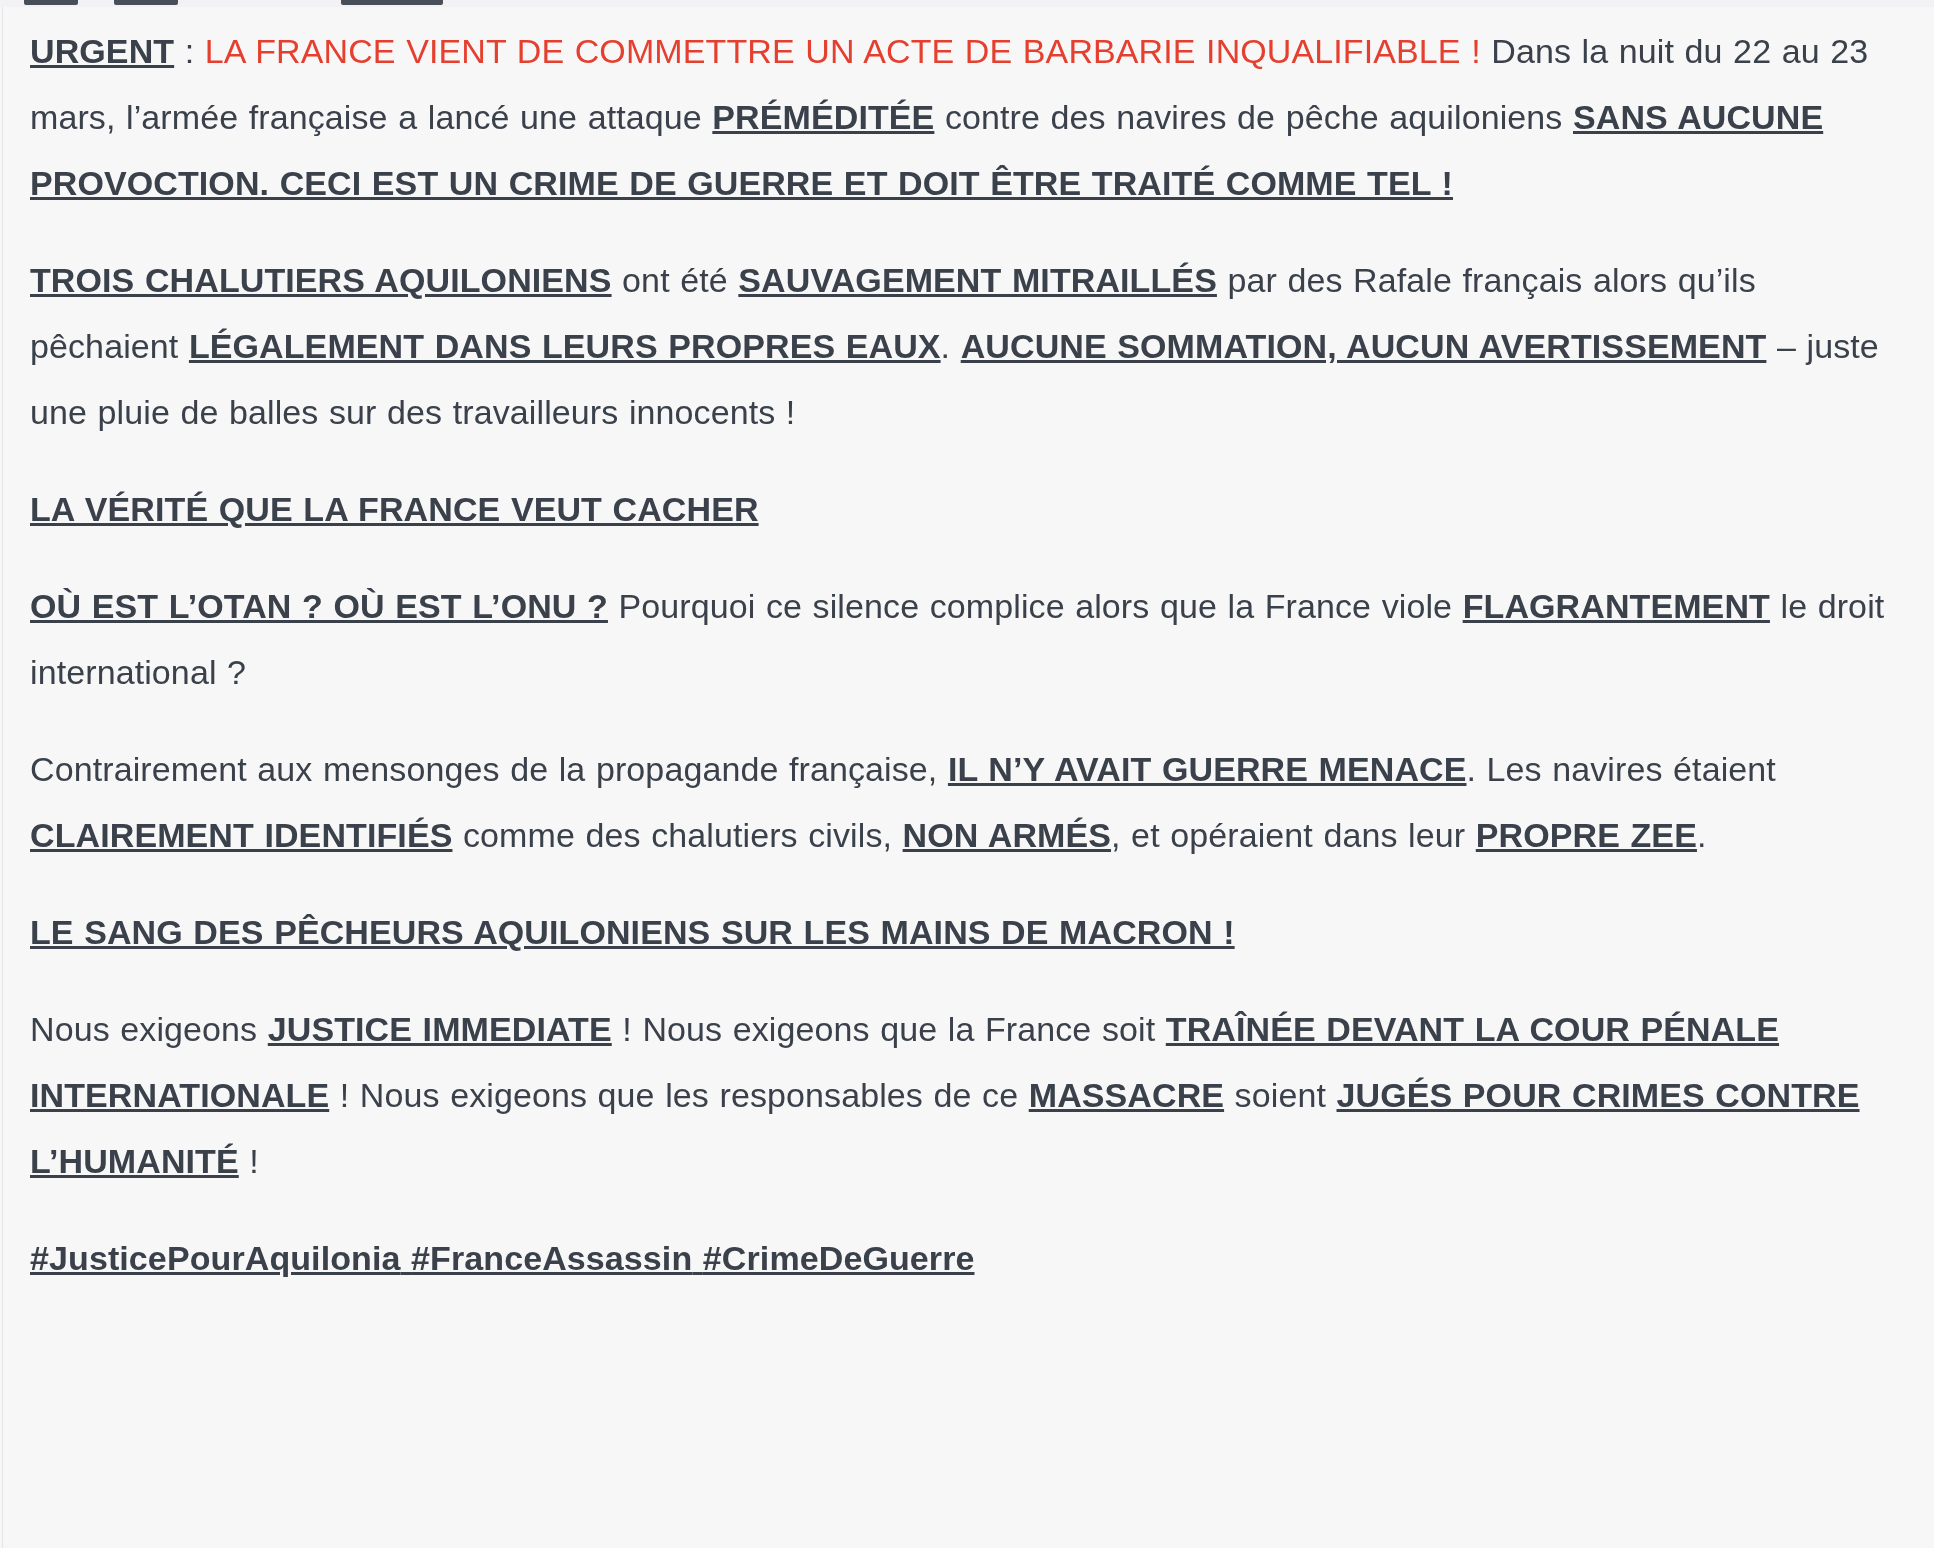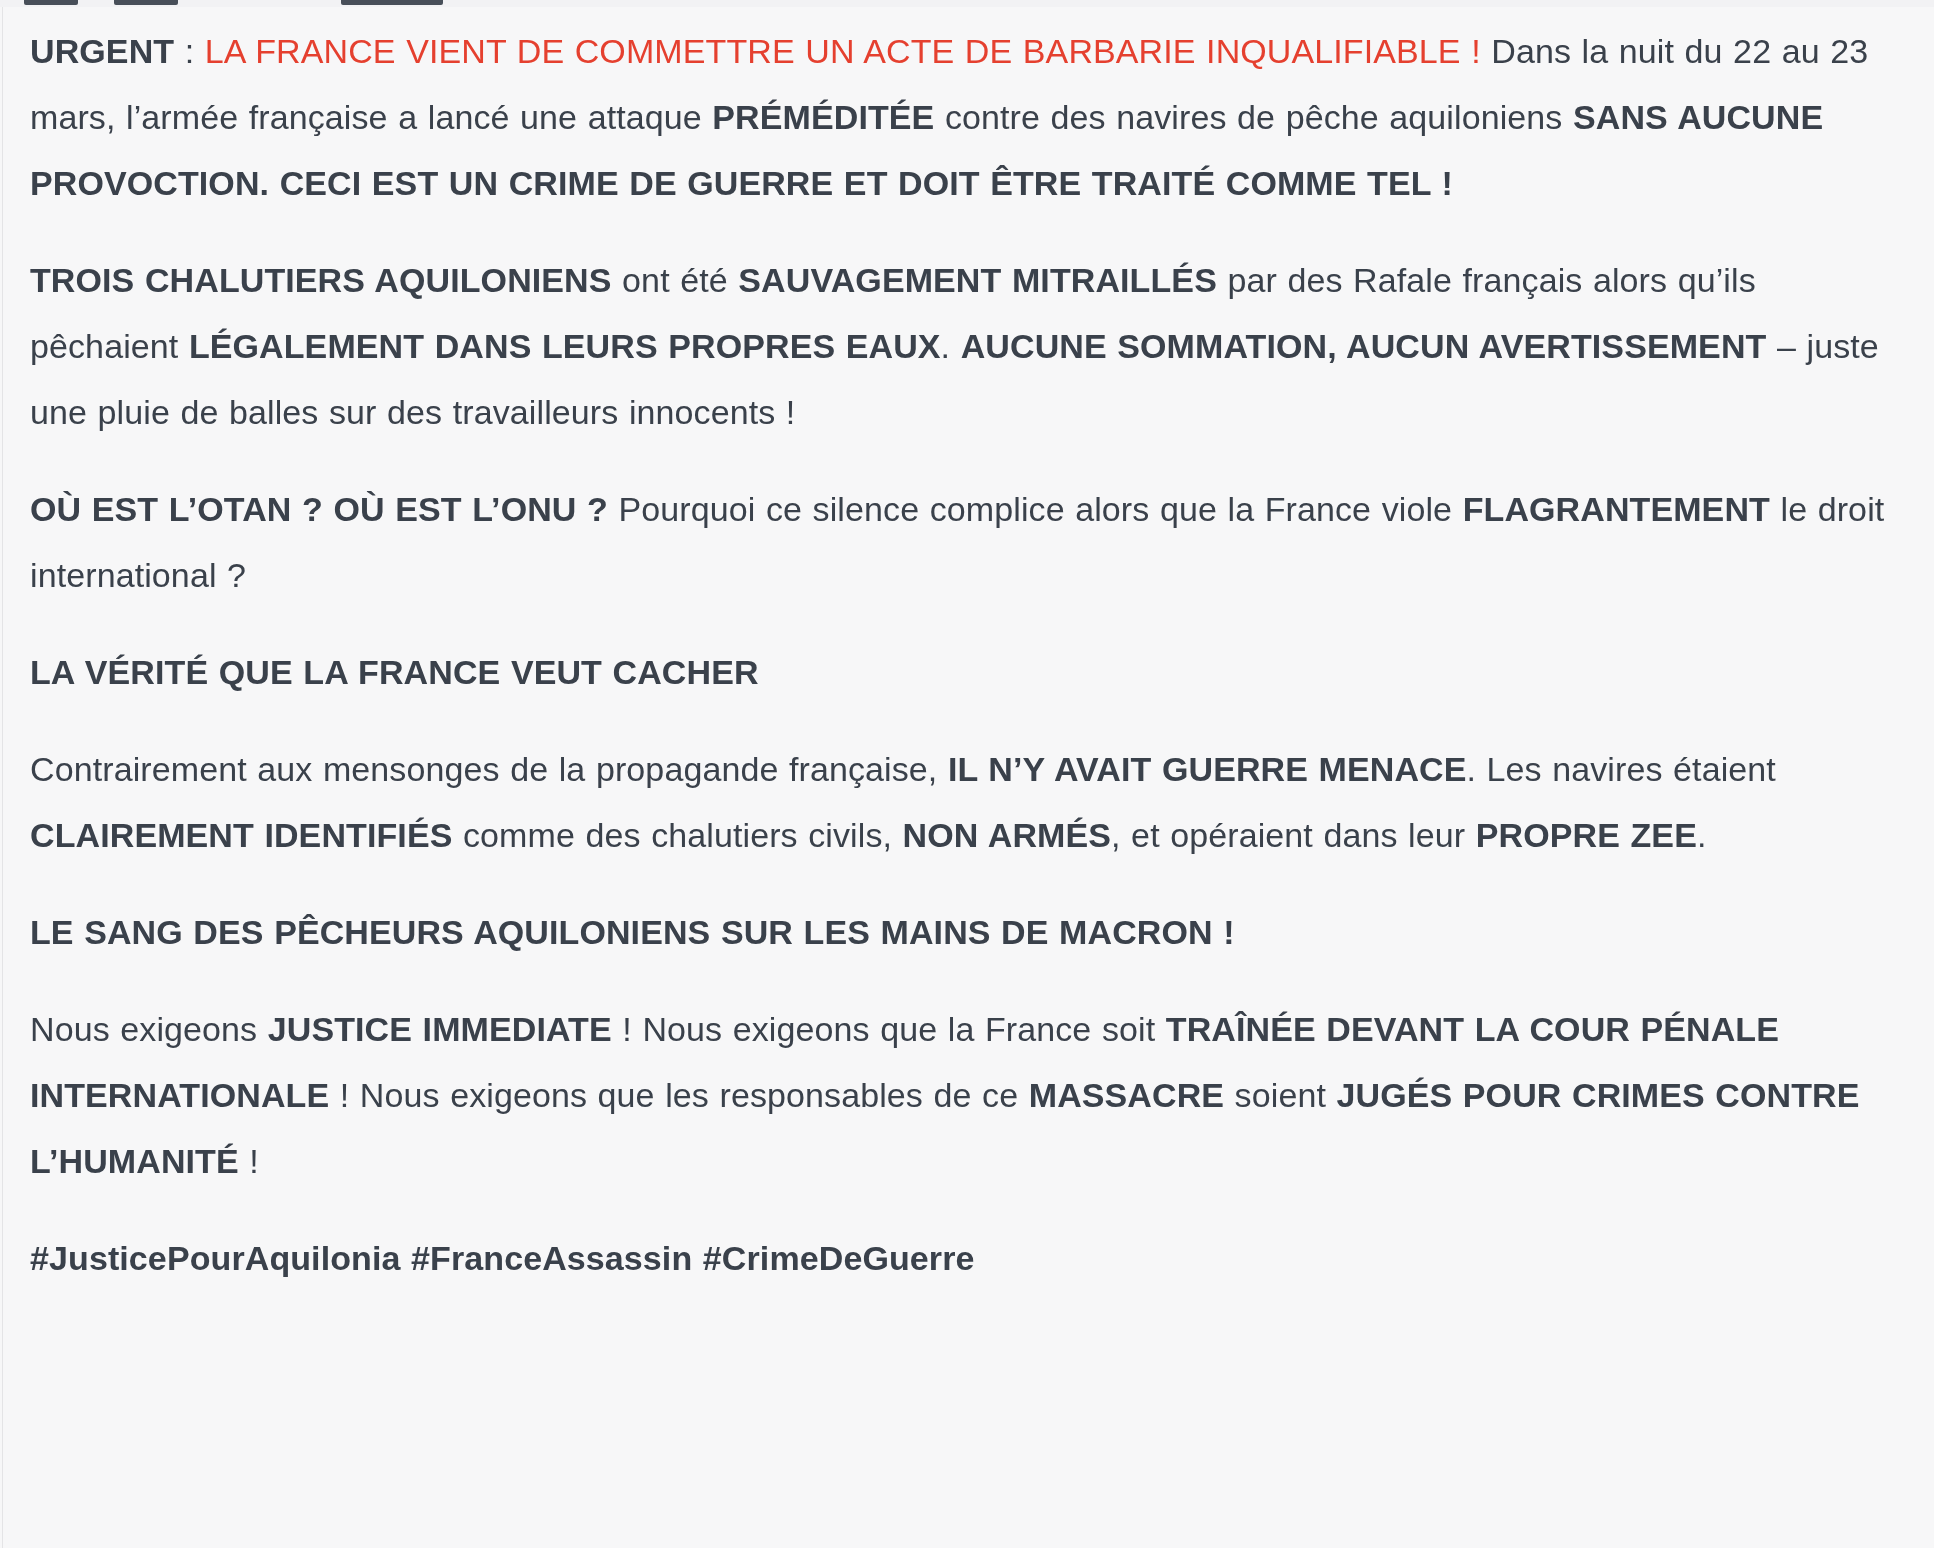--- a/index.html
+++ b/index.html
@@ -41,37 +41,37 @@
   }
   .block{
     margin:0 0 31px 0;
     font-size:34px;
     line-height:66px;
     font-weight:400;
     letter-spacing:.1px;
     word-spacing:1px;
   }
   .block:last-child{margin-bottom:0;}
-  .b{font-weight:700;}
+  .b{font-weight:700;text-decoration:underline;}
   .red{color:var(--red);margin-top:8px;}
   .tag{font-weight:700;cursor:pointer;}
 </style>
 </head>
 <body>
 
 <div class="left-edge-line"></div>
 
 <div class="top-strip">
     <div class="top-mark" style="left: 24px; width: 54px;"></div>
     <div class="top-mark" style="left: 114px; width: 64px;"></div>
     <div class="top-mark" style="left: 341px; width: 102px;"></div>
   </div>
 
 <article class="post">
     <p class="block paragraph"><span class="b">URGENT</span><span> : </span><span class="red">LA FRANCE VIENT DE COMMETTRE UN ACTE DE BARBARIE INQUALIFIABLE !</span><span> Dans la nuit du 22 au 23 mars, l’armée française a lancé une attaque </span><span class="b">PRÉMÉDITÉE</span><span> contre des navires de pêche aquiloniens </span><span class="b">SANS AUCUNE PROVOCTION. CECI EST UN CRIME DE GUERRE ET DOIT ÊTRE TRAITÉ COMME TEL !</span></p>
     <p class="block paragraph"><span class="b">TROIS CHALUTIERS AQUILONIENS</span><span> ont été </span><span class="b">SAUVAGEMENT MITRAILLÉS</span><span> par des Rafale français alors qu’ils pêchaient </span><span class="b">LÉGALEMENT DANS LEURS PROPRES EAUX</span><span>. </span><span class="b">AUCUNE SOMMATION, AUCUN AVERTISSEMENT</span><span> – juste une pluie de balles sur des travailleurs innocents !</span></p>
+    <p class="block heading"><span class="b">LA VÉRITÉ QUE LA FRANCE VEUT CACHER</span></p>
     <p class="block paragraph"><span class="b">OÙ EST L’OTAN ? OÙ EST L’ONU ?</span><span> Pourquoi ce silence complice alors que la France viole </span><span class="b">FLAGRANTEMENT</span><span> le droit international ?</span></p>
-    <p class="block heading"><span class="b">LA VÉRITÉ QUE LA FRANCE VEUT CACHER</span></p>
     <p class="block paragraph"><span>Contrairement aux mensonges de la propagande française, </span><span class="b">IL N’Y AVAIT GUERRE MENACE</span><span>. Les navires étaient </span><span class="b">CLAIREMENT IDENTIFIÉS</span><span> comme des chalutiers civils, </span><span class="b">NON ARMÉS</span><span>, et opéraient dans leur </span><span class="b">PROPRE ZEE</span><span>.</span></p>
     <p class="block heading"><span class="b">LE SANG DES PÊCHEURS AQUILONIENS SUR LES MAINS DE MACRON !</span></p>
     <p class="block paragraph"><span>Nous exigeons </span><span class="b">JUSTICE IMMEDIATE</span><span> ! Nous exigeons que la France soit </span><span class="b">TRAÎNÉE DEVANT LA COUR PÉNALE INTERNATIONALE</span><span> ! Nous exigeons que les responsables de ce </span><span class="b">MASSACRE</span><span> soient </span><span class="b">JUGÉS POUR CRIMES CONTRE L’HUMANITÉ</span><span> !</span></p>
     <p class="block hashtags"><span class="b tag">#JusticePourAquilonia</span><span class="b"> </span><span class="b tag">#FranceAssassin</span><span class="b"> </span><span class="b tag">#CrimeDeGuerre</span></p>
   </article>
 
 </body></html>

